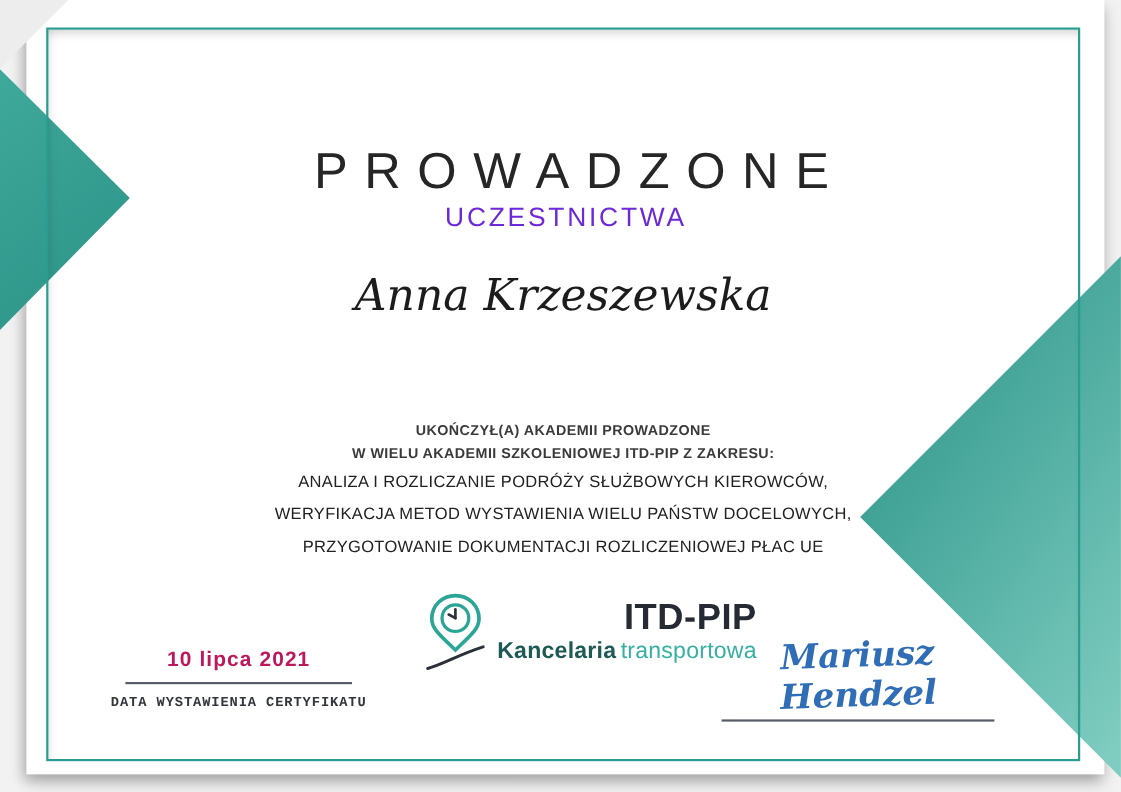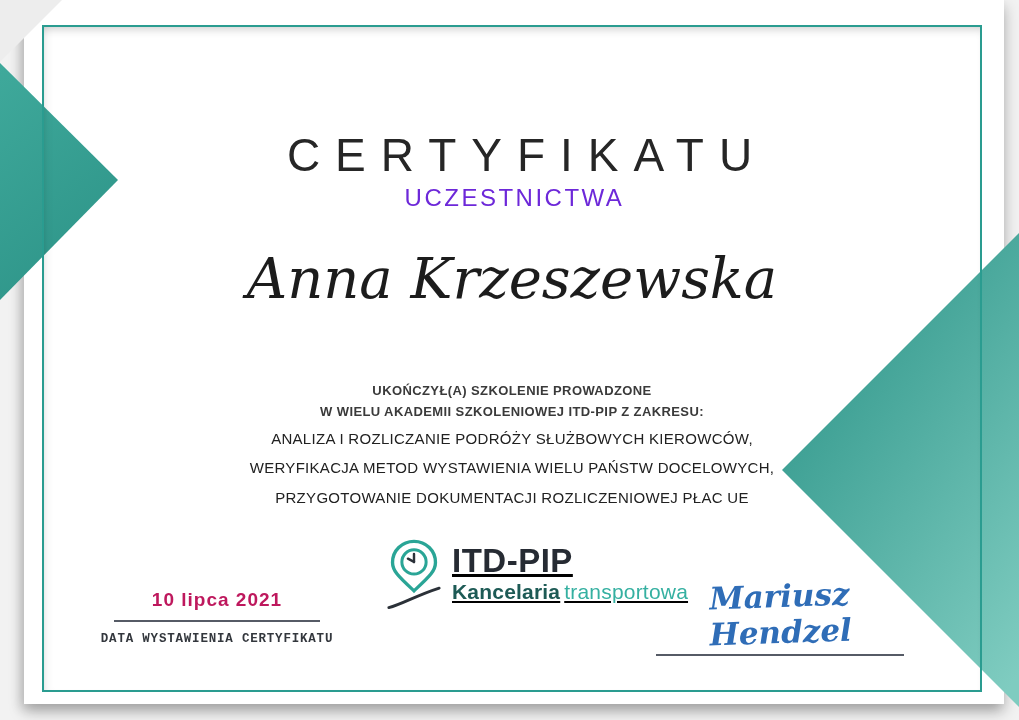--- a/index.html
+++ b/index.html
@@ -30,30 +30,30 @@
   .stop-tri-b1{stop-color:#2c9488;}
   .stop-tri-b2{stop-color:var(--tri-light);}
 
   .content{position:absolute;left:0;top:0;width:1019px;height:720px;}
   .center-line{position:absolute;left:43px;width:938px;text-align:center;}
 
   .title{top:128px;font-size:46px;font-weight:300;letter-spacing:15px;padding-left:15px;
          color:#262626;}
   .subtitle{top:184px;font-size:24px;font-weight:400;letter-spacing:2.5px;padding-left:2.5px;
             color:#6d28d9;}
-  .recipient{top:246px;font-family:"DejaVu Serif",serif;font-style:italic;font-size:56px;
+  .recipient{top:246px;font-family:"DejaVu Serif",serif;font-style:italic;font-size:40px;
              color:#1c1c1c;}
   .intro{top:381px;font-size:13px;font-weight:600;letter-spacing:.4px;line-height:1.6;
          color:var(--text-gray);}
   .course{top:424px;font-size:15px;font-weight:400;letter-spacing:.3px;line-height:1.95;
           color:var(--text-dark);}
 
   .logo{position:absolute;left:386px;top:536px;display:flex;align-items:flex-start;}
   .logo-pin{width:56px;height:78px;}
-  .logo-text{margin-left:10px;padding-top:8px;text-align:left;text-decoration:underline;}
+  .logo-text{margin-left:10px;padding-top:8px;text-align:right;}
   .logo-name{font-size:33px;font-weight:800;letter-spacing:.5px;color:var(--logo-dark);
              line-height:1;}
   .logo-tagline{font-size:21px;margin-top:3px;letter-spacing:.2px;}
   .logo-tagline .b{font-weight:700;color:var(--logo-teal-dark);}
   .logo-tagline .r{font-weight:400;color:var(--logo-teal);margin-left:4px;}
 
   .sign-block{position:absolute;text-align:center;}
   .date-block{left:96px;top:589px;width:242px;}
   .date-value{font-size:19px;font-weight:600;letter-spacing:1px;color:#be185d;}
   .rule{height:2px;background:var(--line-gray);margin:9px auto 0 auto;}
@@ -87,28 +87,28 @@
       </linearGradient>
     </defs>
     <polygon points="0,63 118,180 0,300" fill="url(#gradA)"></polygon>
     <polygon points="1019,233 782,470 1019,707" fill="url(#gradB)"></polygon>
   </svg>
 
   <div class="frame"></div>
 
   <div class="content">
 
-    <div class="center-line title">CERTYFIKATU</div>
+    <div class="center-line title">PROWADZONE</div>
 
     <div class="center-line subtitle">UCZESTNICTWA</div>
 
     <div class="center-line recipient">Anna Krzeszewska</div>
 
     <div class="center-line intro">
-      <div>UKOŃCZYŁ(A) SZKOLENIE PROWADZONE</div>
+      <div>UKOŃCZYŁ(A) AKADEMII PROWADZONE</div>
       <div>W WIELU AKADEMII SZKOLENIOWEJ ITD-PIP Z ZAKRESU:</div>
     </div>
 
     <div class="center-line course">
       <div>ANALIZA I ROZLICZANIE PODRÓŻY SŁUŻBOWYCH KIEROWCÓW,</div>
       <div>WERYFIKACJA METOD WYSTAWIENIA WIELU PAŃSTW DOCELOWYCH,</div>
       <div>PRZYGOTOWANIE DOKUMENTACJI ROZLICZENIOWEJ PŁAC UE</div>
     </div>
 
     <div class="logo">

